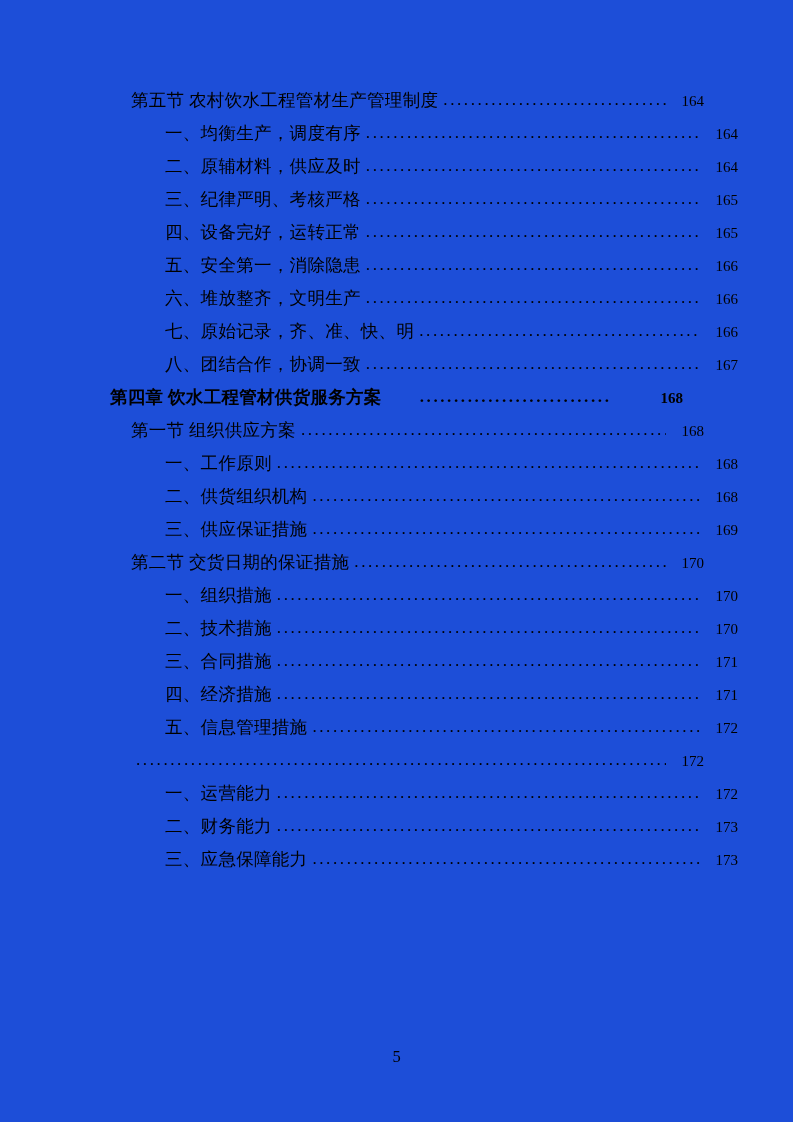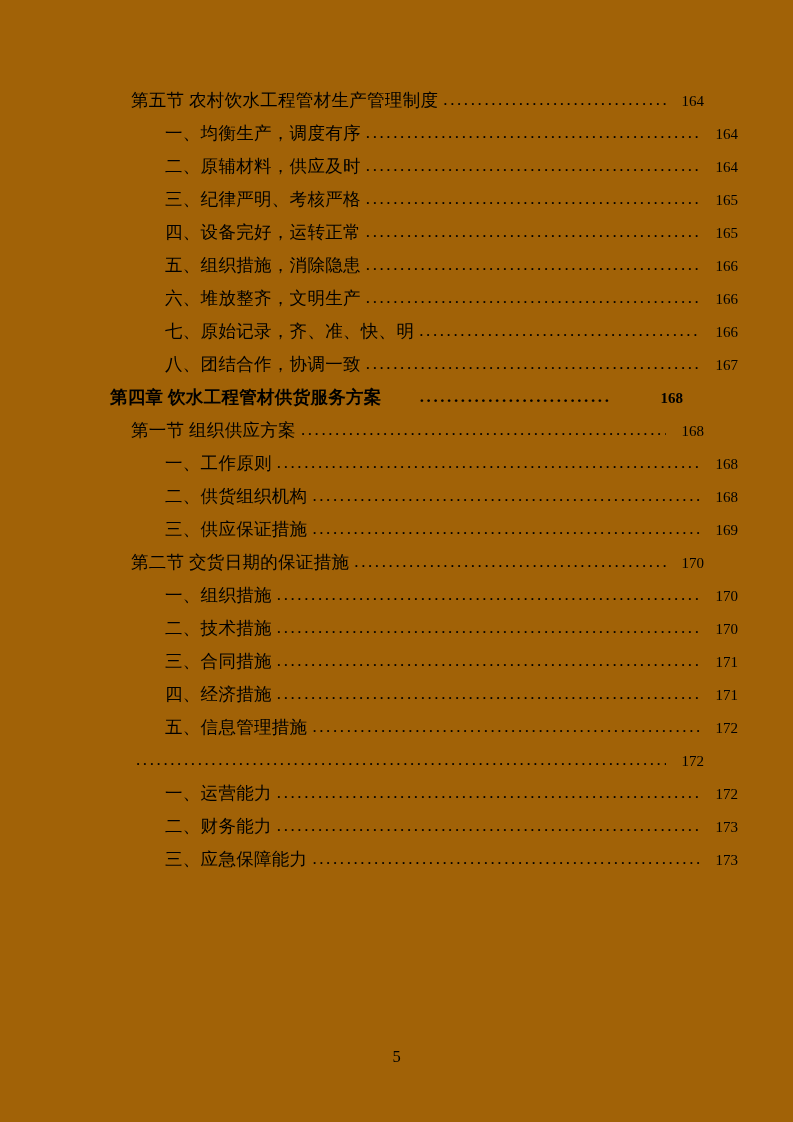--- a/index.html
+++ b/index.html
@@ -8,21 +8,21 @@
     background: #ffffff;
   }
   body {
     font-family: "Liberation Serif", "DejaVu Serif", serif;
     color: #000000;
   }
   .page {
     position: relative;
     width: 793px;
     height: 1122px;
-    background: #a16207;
+    background: #1d4ed8;
     overflow: hidden;
     box-sizing: border-box;
     padding: 92px 110px 0 110px;
   }
   .toc {
     display: block;
   }
   .toc-entry {
     display: flex;
     align-items: baseline;
@@ -97,21 +97,21 @@
         <span class="label">三、纪律严明、考核严格</span>
         <span class="leader">........................................................................................................................</span>
         <span class="page-num">165</span>
       </div>
       <div class="toc-entry lvl-sub grp-a">
         <span class="label">四、设备完好，运转正常</span>
         <span class="leader">........................................................................................................................</span>
         <span class="page-num">165</span>
       </div>
       <div class="toc-entry lvl-sub grp-a">
-        <span class="label">五、组织措施，消除隐患</span>
+        <span class="label">五、安全第一，消除隐患</span>
         <span class="leader">........................................................................................................................</span>
         <span class="page-num">166</span>
       </div>
       <div class="toc-entry lvl-sub grp-a">
         <span class="label">六、堆放整齐，文明生产</span>
         <span class="leader">........................................................................................................................</span>
         <span class="page-num">166</span>
       </div>
       <div class="toc-entry lvl-sub grp-a">
         <span class="label">七、原始记录，齐、准、快、明</span>

